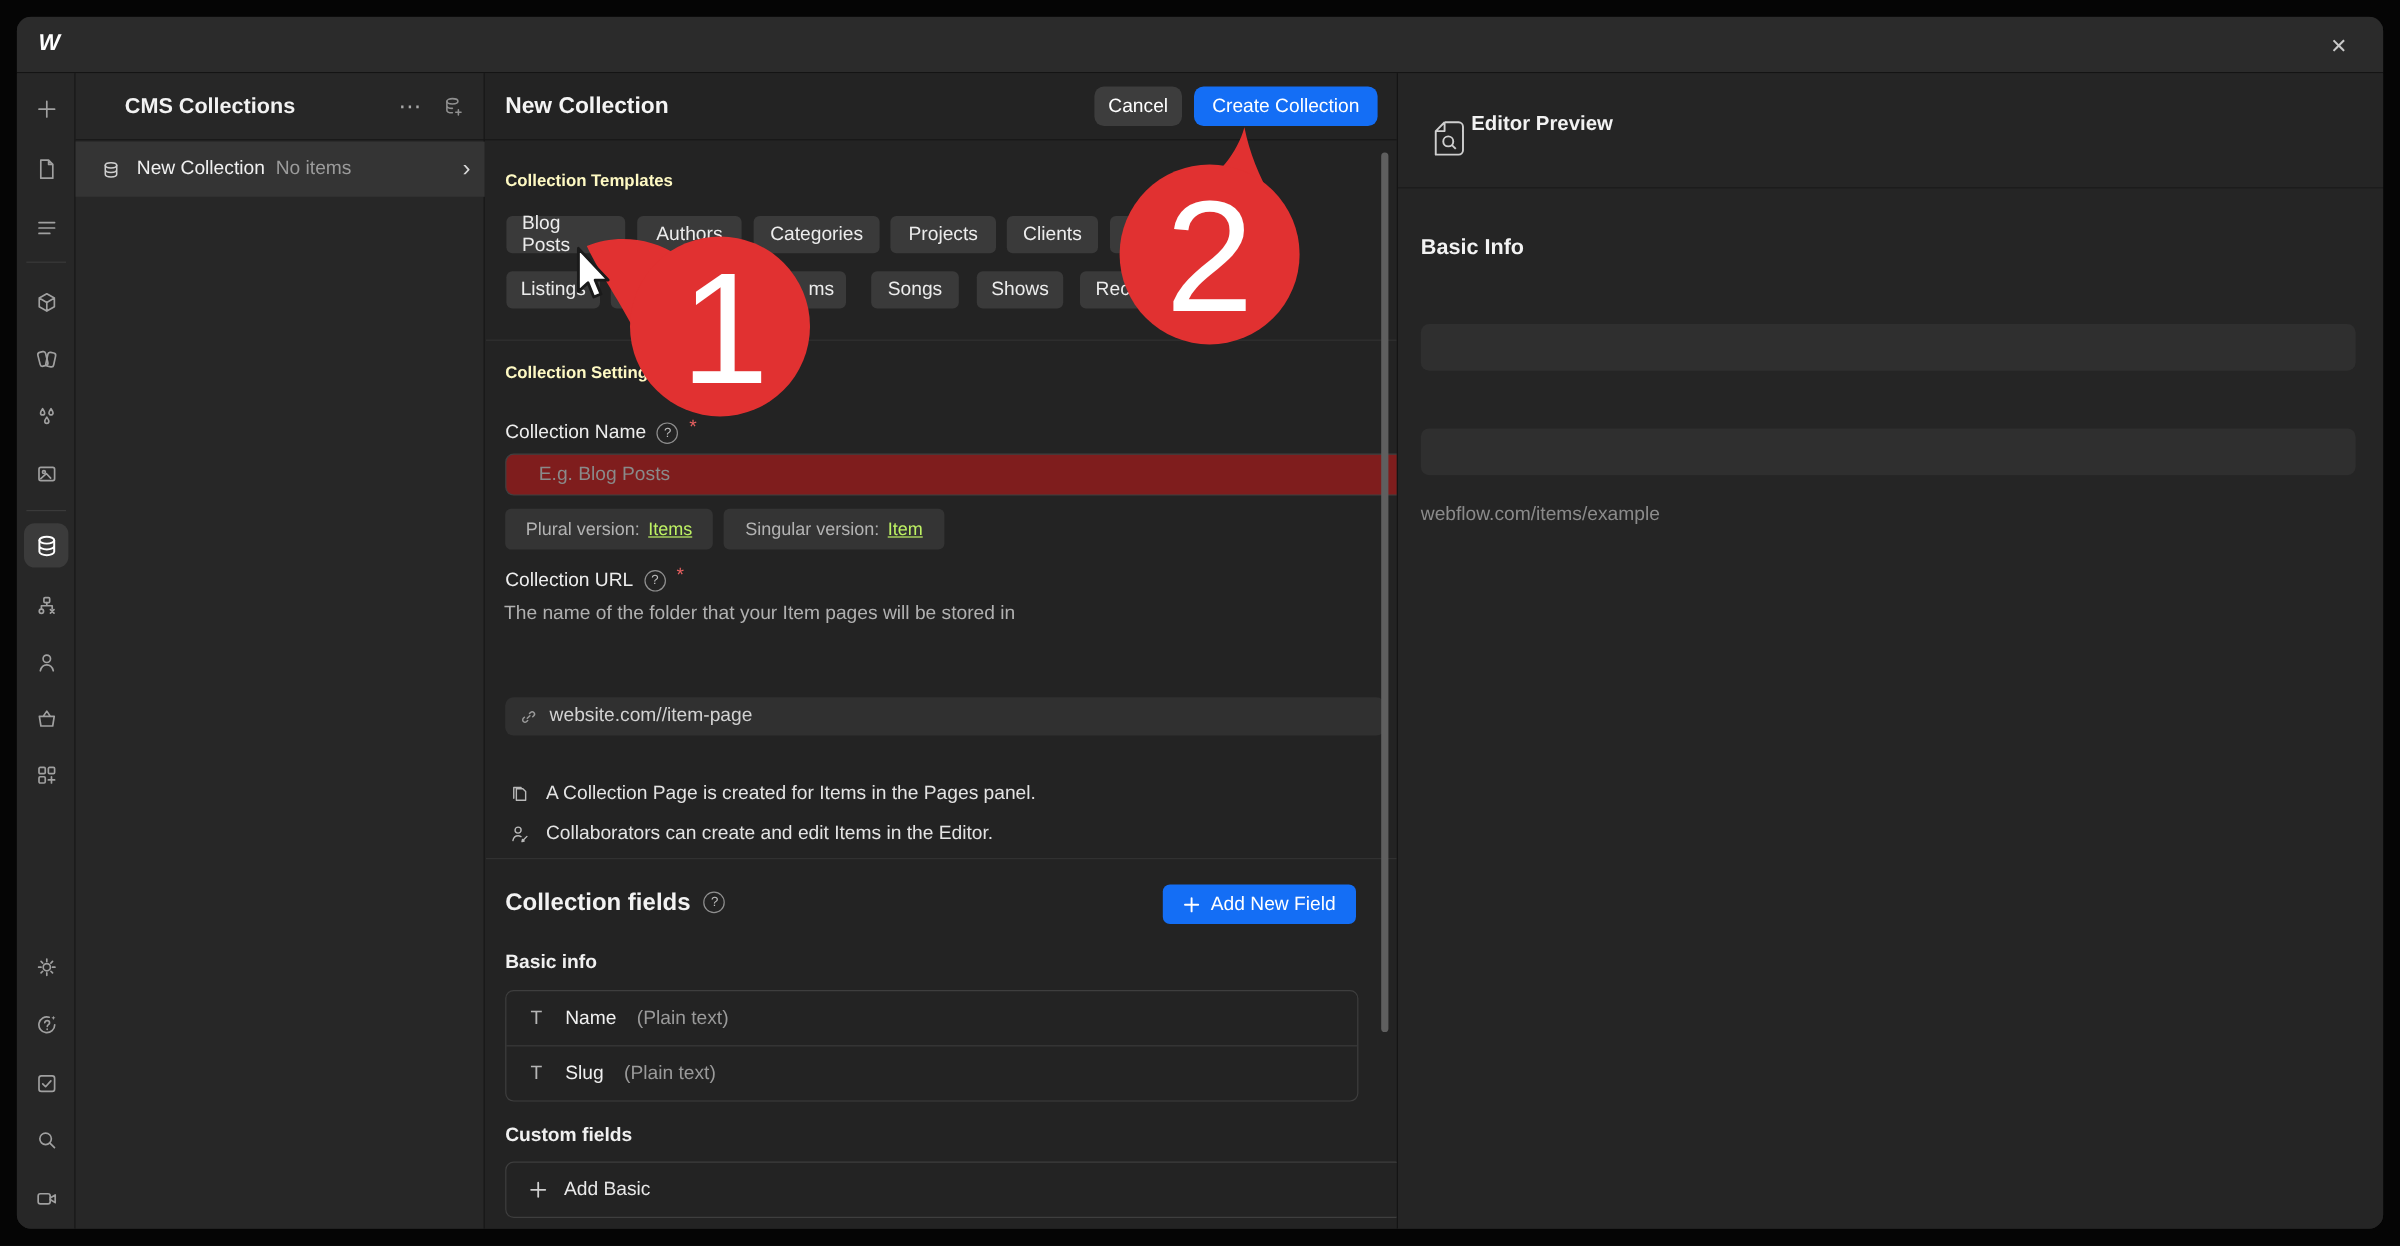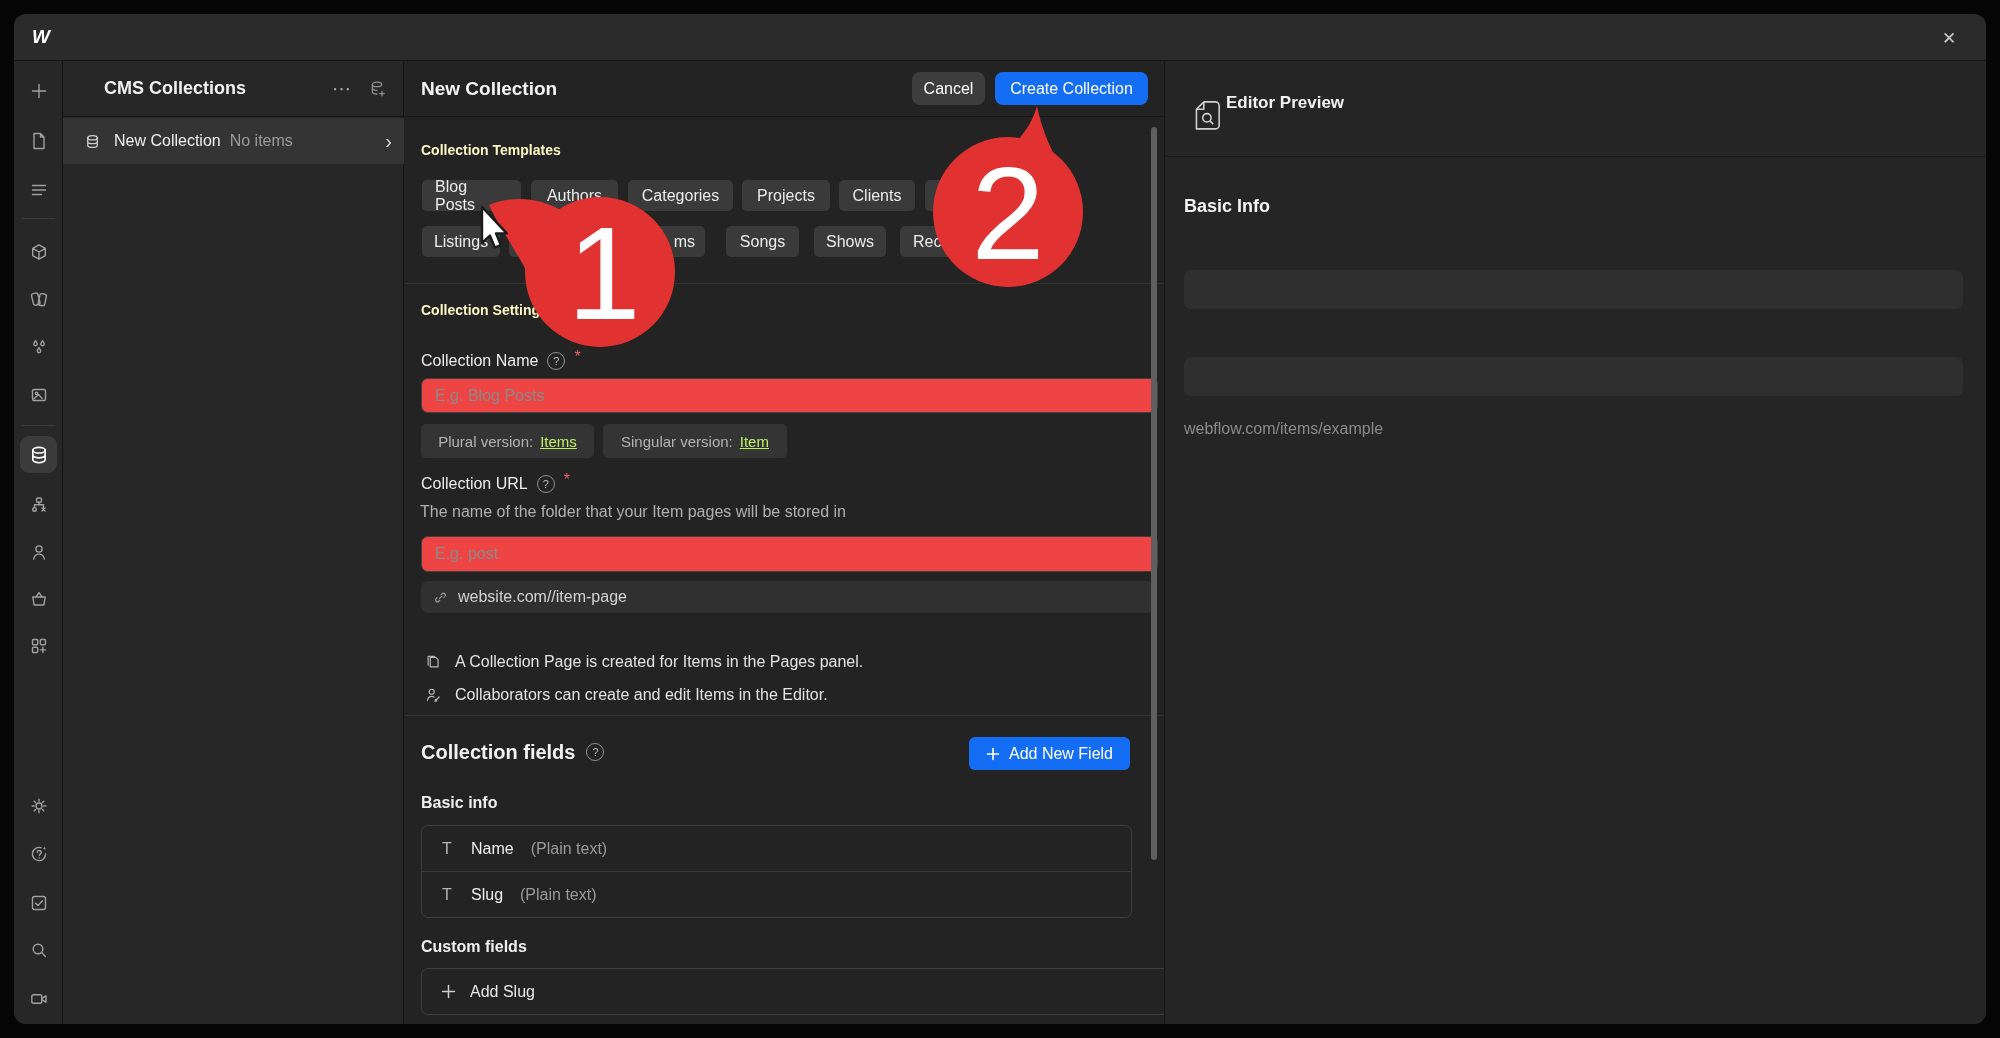--- a/index.html
+++ b/index.html
@@ -46,22 +46,22 @@
   .tpl{position:absolute;height:31px;background:#3a3a3a;border-radius:5px;color:#ececec;
     font-size:16px;display:flex;align-items:center;justify-content:center;padding:0 13px;box-sizing:border-box;}
   .tpl.tl{justify-content:flex-start;}
   .tpl.tr{justify-content:flex-end;padding-right:10px;}
   .divider{position:absolute;height:1px;background:#313131;}
   .lblrow{position:absolute;display:flex;align-items:center;gap:9px;height:18px;}
   .lbl{color:#ededed;font-size:16px;}
   .qmark{width:18px;height:18px;border:1px solid #8f8f8f;border-radius:50%;color:#bdbdbd;
     font-size:11px;display:flex;align-items:center;justify-content:center;box-sizing:border-box;}
   .req{color:#e86161;font-size:16px;margin-top:-8px;}
-  .inp{position:absolute;background:#ef4444;border:1px solid #404040;border-radius:7px;
-    color:#e8e8e8;font-size:16px;padding:0 13px;font-family:"Liberation Sans",sans-serif;outline:none;}
+  .inp{position:absolute;background:#7f1d1d;border:1px solid #404040;border-radius:7px;
+    color:#e8e8e8;font-size:16px;padding:0 27px;font-family:"Liberation Sans",sans-serif;outline:none;}
   .inp::placeholder{color:#8a8a8a;}
   .pill{position:absolute;height:34px;background:#343434;border-radius:5px;display:flex;
     align-items:center;justify-content:center;gap:7px;font-size:15px;}
   .pill .pl{color:#b3b3b3;} .pill .pv{color:#bef264;text-decoration:underline;}
   .desc{position:absolute;color:#b0b0b0;font-size:16px;}
   .urlbar{position:absolute;background:#303030;border-radius:7px;display:flex;align-items:center;
     gap:10px;padding:0 12px;}
   .urlbar span{color:#d2d2d2;font-size:16px;}
   .note{position:absolute;display:flex;align-items:center;gap:13px;color:#e3e3e3;font-size:16px;}
   .note svg{stroke:#b9b9b9;fill:none;stroke-width:1.3;stroke-linecap:round;stroke-linejoin:round;}
@@ -263,21 +263,20 @@
     <span class="pl">Singular version:</span>
     <span class="pv">Item</span>
   </div>
 
   <div class="lblrow" style="left:407px;top:461px">
     <span class="lbl">Collection URL</span>
     <span class="qmark">?</span>
     <span class="req">*</span>
   </div>
   <div class="desc" style="left:406px;top:489px">The name of the folder that your Item pages will be stored in</div>
-  <input class="inp" style="left: 407px; top: 522px; width: 709px; height: 34px;" placeholder="E.g. post">
   <div class="urlbar" style="left:407px;top:567px;width:709px;height:32px">
     <svg width="15" height="15" viewBox="0 0 20 20" style="stroke:#9a9a9a;fill:none;stroke-width:1.6;stroke-linecap:round">
       <path d="M8.5 11.5l3-3M11 6.2l1.2-1.2a2.5 2.5 0 0 1 3.6 3.6L14.6 9.8M9 13.8 7.8 15a2.5 2.5 0 0 1-3.6-3.6l1.2-1.2"></path>
       </svg>
     <span>website.com//item-page</span>
   </div>
 
   <div class="note" style="left:410px;top:639px">
     <svg width="18" height="18" viewBox="0 0 20 20">
       <path d="M7 4.8h6L15.6 7.4v8H7zM4.6 13.6v-10h6.8"></path>
@@ -318,21 +317,21 @@
       <span class="fname">Slug</span>
       <span class="ftype">(Plain text)</span>
     </div>
   </div>
 
   <div class="abs h16" style="left:407px;top:924px">Custom fields</div>
   <div class="addfield" style="left:407px;top:954px;width:709px;height:45px">
     <svg width="15" height="15" viewBox="0 0 14 14" style="stroke:#cfcfcf;stroke-width:1.4;stroke-linecap:round;fill:none">
         <path d="M7 1.5v11M1.5 7h11"></path>
       </svg>
-    <span>Add Slug</span>
+    <span>Add Basic</span>
   </div>
 
   <div class="abs scrollthumb"></div>
 
   <div class="abs rightp"></div>
   <svg class="abs" style="left:1180px;top:86px" width="27" height="32" viewBox="0 0 22 26">
     <path d="M8 1.5h9.5a3 3 0 0 1 3 3v16a3 3 0 0 1-3 3H8M8 1.5v6H2M8 1.5 2 7.5v16h6" stroke="#cfcfcf" stroke-width="1.3" fill="none" stroke-linejoin="round"></path>
     <circle cx="10.5" cy="14.5" r="3.4" stroke="#cfcfcf" stroke-width="1.3" fill="none"></circle>
     <path d="M13 17l2.6 2.6" stroke="#cfcfcf" stroke-width="1.3"></path>
   </svg>

